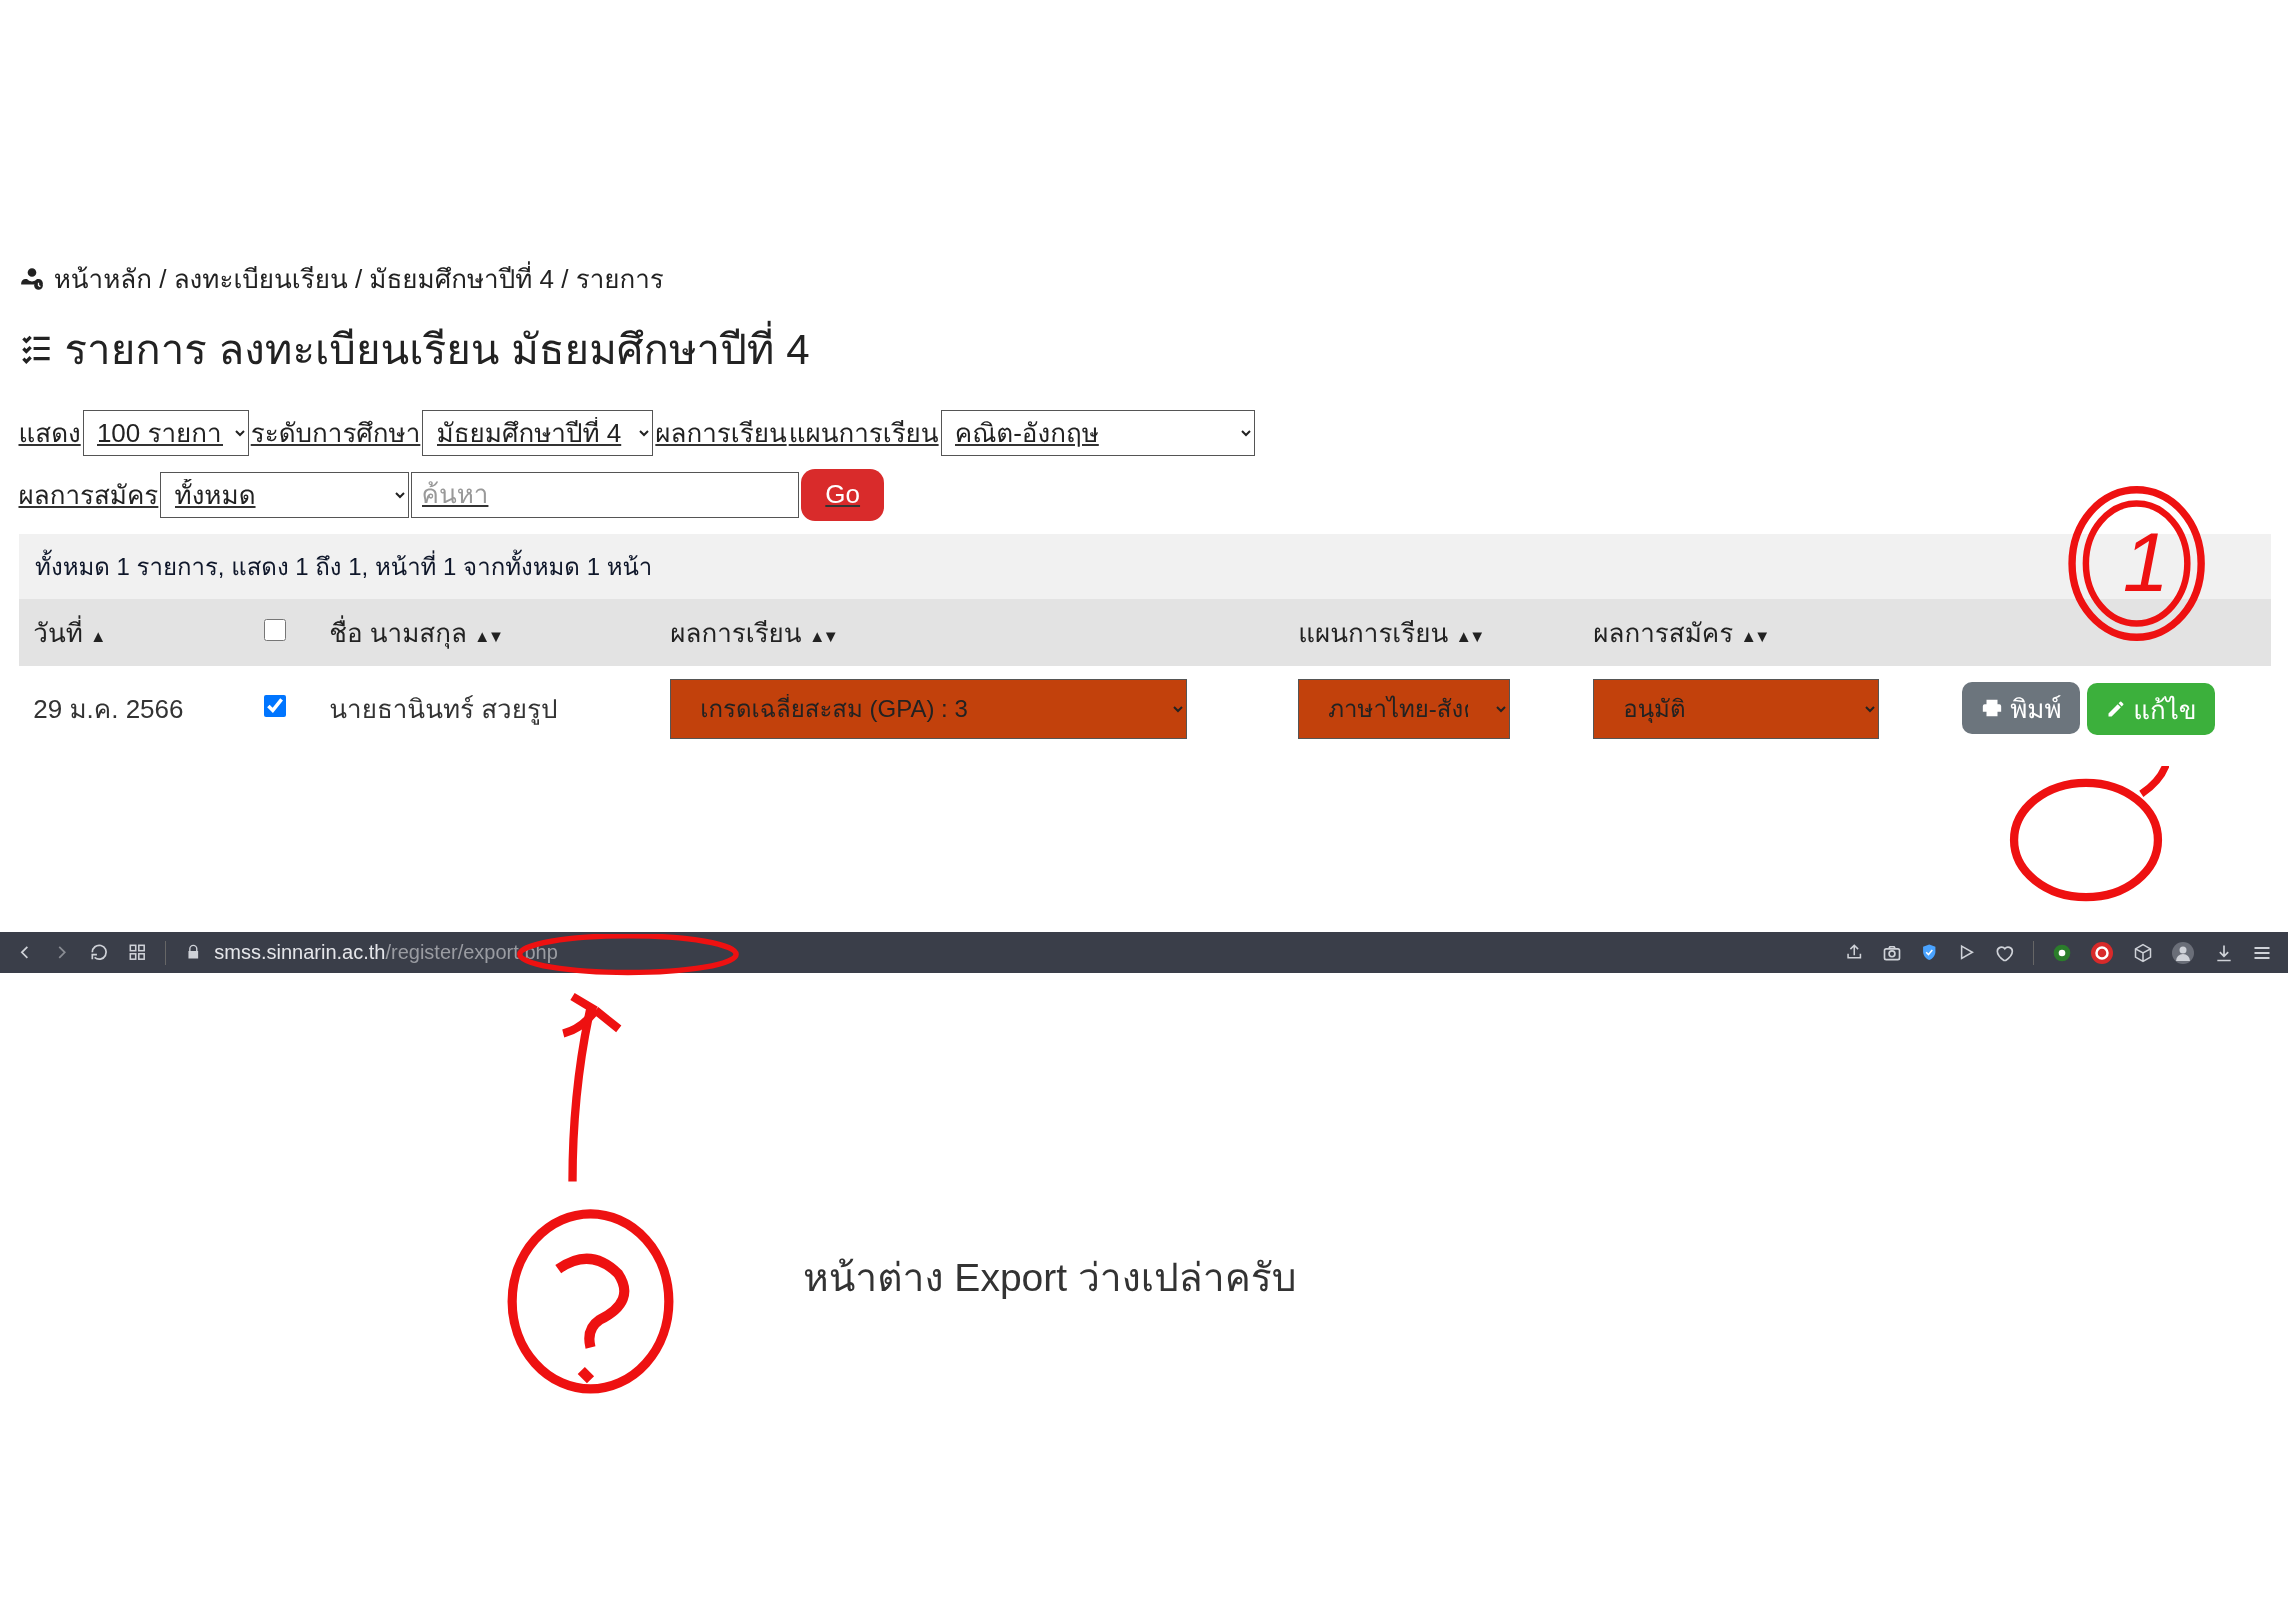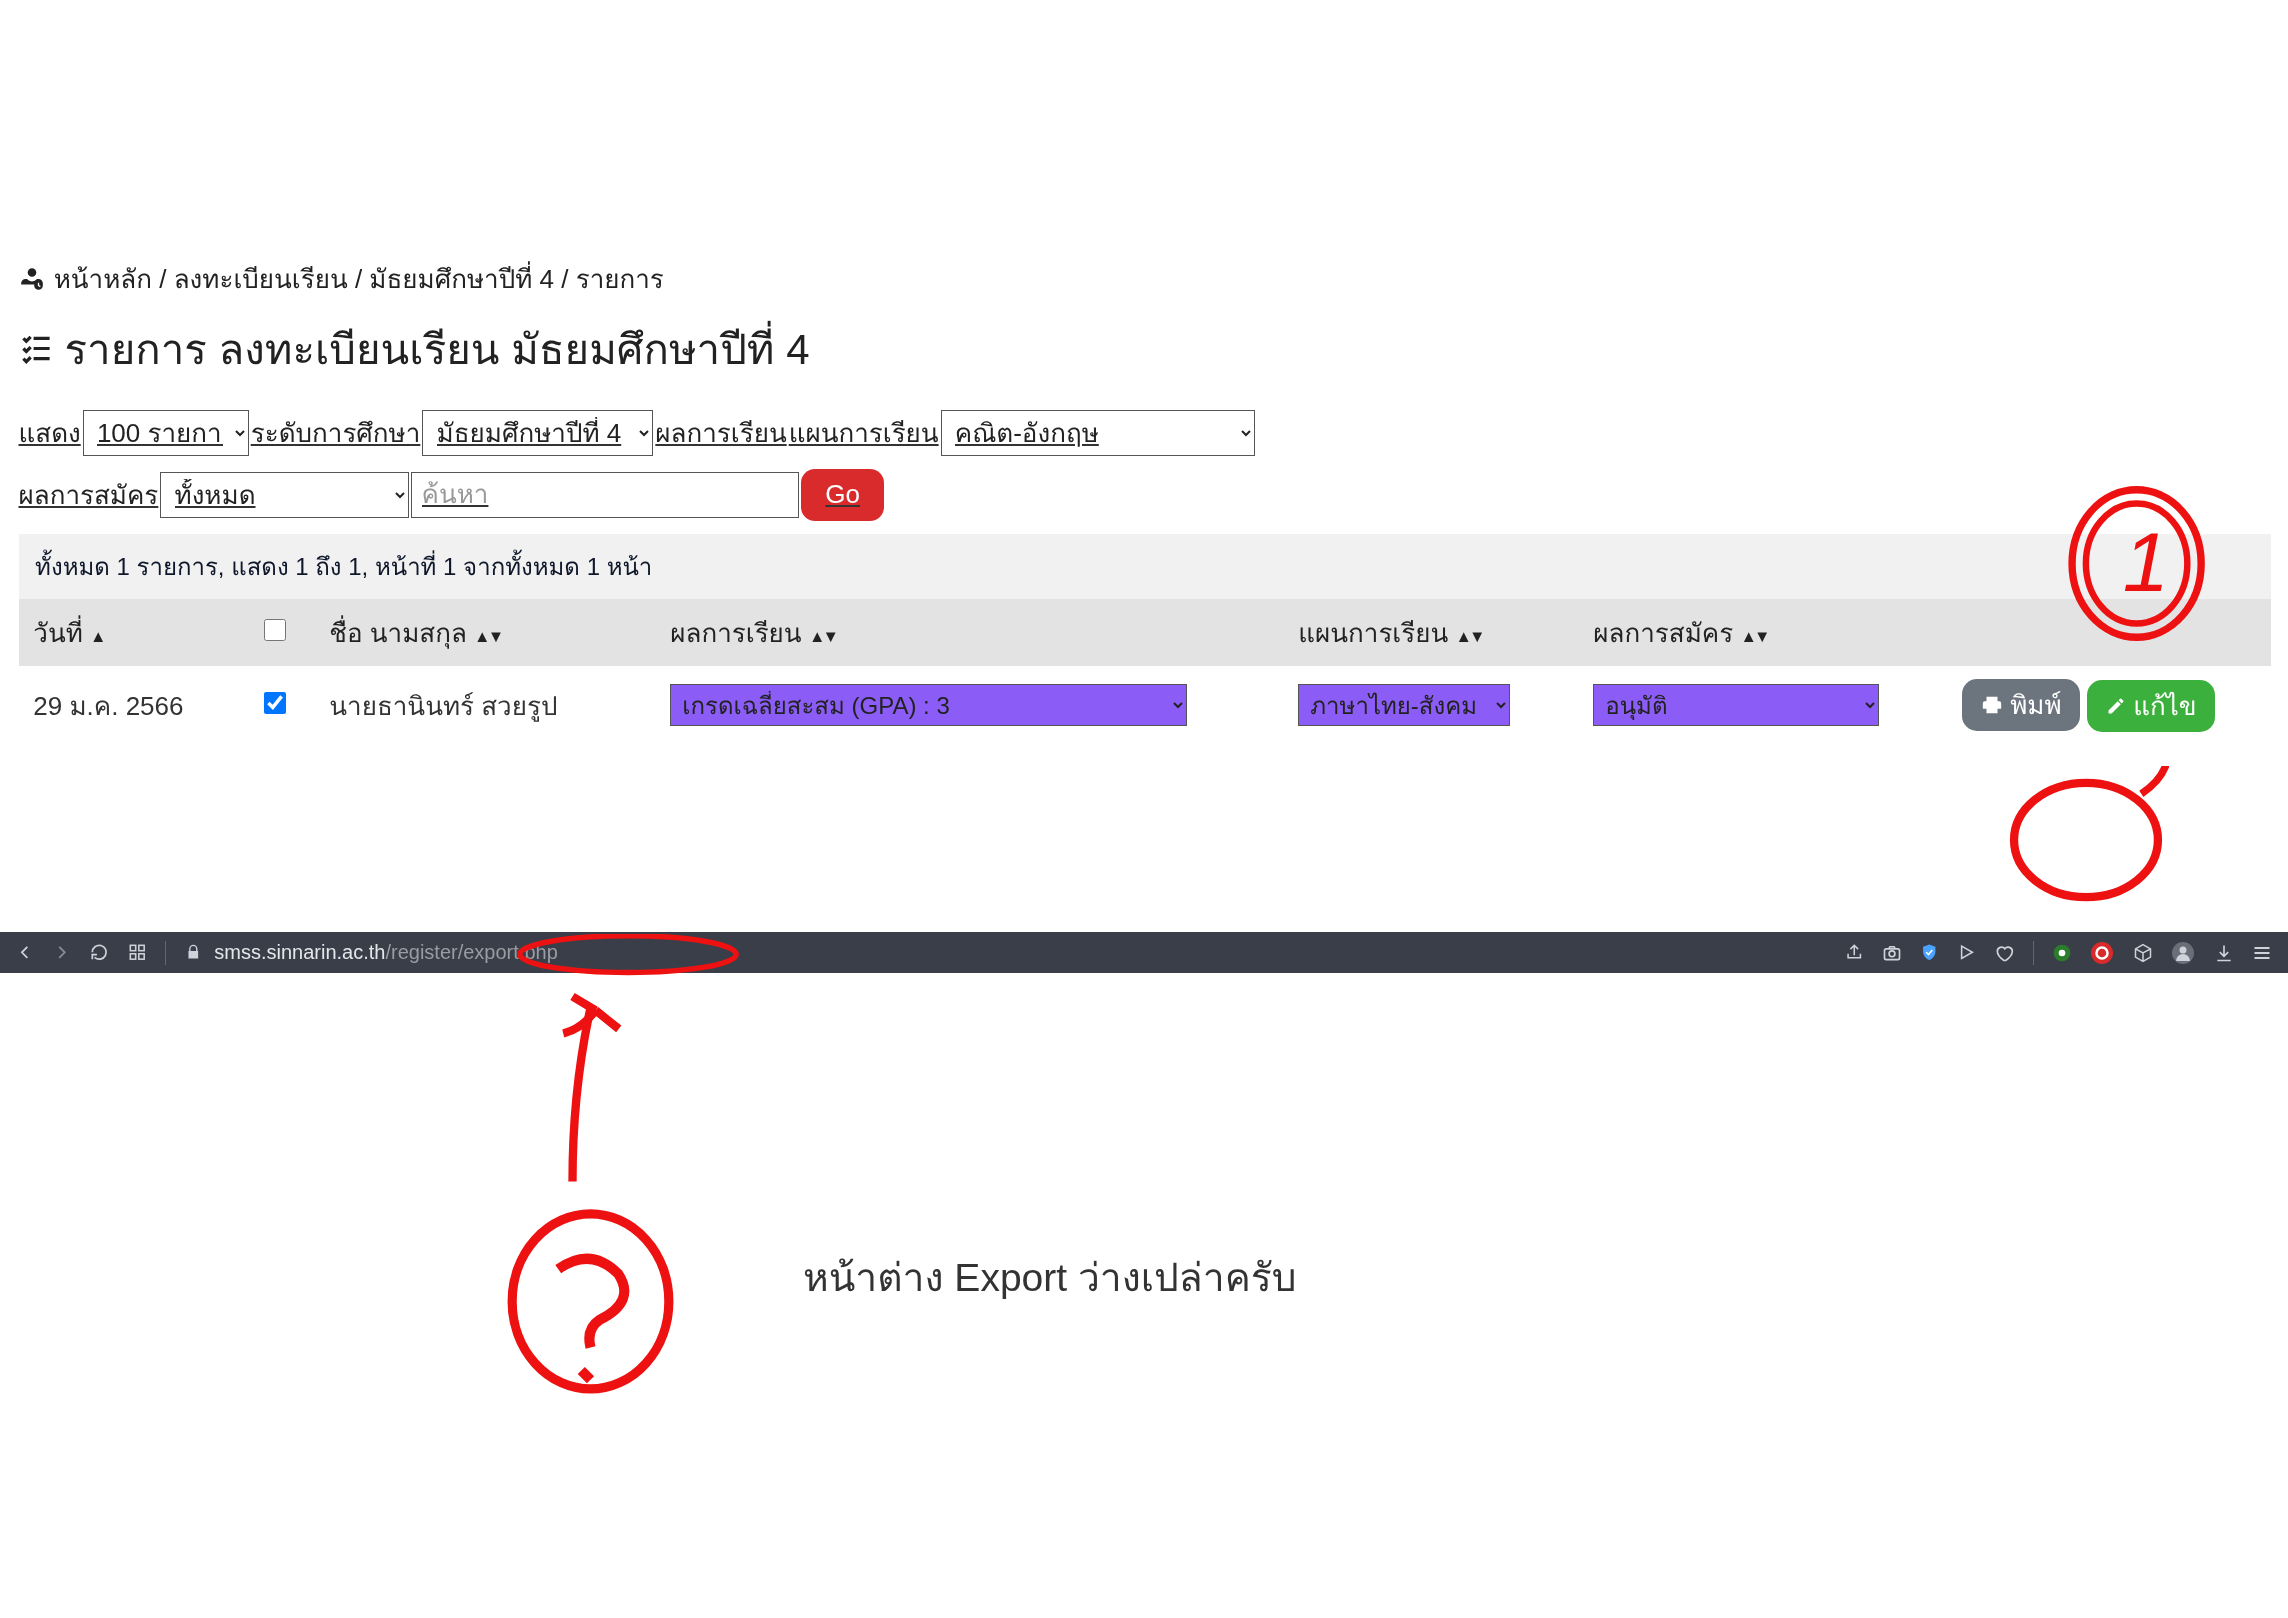--- a/index.html
+++ b/index.html
@@ -12,23 +12,23 @@
   .page-title .list-icon { width: 35px; height: 35px; }
   .filters { display: flex; flex-wrap: wrap; align-items: center; gap: 2px; margin-bottom: 13px; text-decoration: underline; }
   .filters label { font-size: 26px; color: #222; }
   .filters select, .filters input[type="text"] { height: 46px; padding: 0 9.2px; font-size: 26px; border: 0.9px solid #555; background: #fff; color: #222; }
   .filters input[type="text"]::placeholder { color: #999; }
   .go-btn { height: 52px; padding: 0 24px; background: #d92b2b; color: #fff; border: none; border-radius: 14px; font-size: 26px; cursor: pointer; }
   .table-info-bar { background: #f1f1f1; padding: 13px 16.6px; margin-top: 13px; font-size: 24px; color: #0f172a; }
   .table { width: 100%; border-collapse: collapse; }
   .table thead th { background: #e3e3e3; text-align: left; padding: 13px 14.8px; font-weight: 400; font-size: 26px; color: #222; }
   .table tbody td { padding: 13px 14.8px; vertical-align: middle; font-size: 26px; }
-  .table select { height: 42px; padding: 0 7px; font-size: 24px; border: 0.9px solid #555; background: #8b5cf6; color: #222; }
+  .table select { height: 60px; padding: 0 25px; font-size: 24px; border: 0.9px solid #555; background: #c2410c; color: #222; }
   .chk { width: 22px; height: 22px; }
-  .btn { display: inline-flex; align-items: center; gap: 7.4px; height: 52px; padding: 0 18.5px; border: none; border-radius: 15px; font-size: 26px; color: #fff; cursor: pointer; }
+  .btn { display: inline-flex; align-items: center; gap: 7.4px; height: 52px; padding: 0 18.5px; border: none; border-radius: 10px; font-size: 26px; color: #fff; cursor: pointer; }
   .btn-print { background: #6c757d; }
   .btn-edit { background: #3cb03c; }
   .browser-bar { position: absolute; top: 932px; left: 0; width: 2289px; height: 41px; background: #3a3e49; display: flex; align-items: center; padding: 0 16.6px; gap: 18.5px; color: #cfd2d8; font-size: 20px; }
   .browser-bar .nav-icons { display: flex; align-items: center; gap: 20px; }
   .browser-bar .addr { display: flex; align-items: center; gap: 13px; flex: 1; }
   .browser-bar .addr .domain { color: #e5e6ea; }
   .browser-bar .right-icons { display: flex; align-items: center; gap: 18.5px; }
   .divider { width: 0.9px; height: 24px; background: #666; display: inline-block; }
   .bottom-note { position: absolute; top: 1246px; left: 803px; font-size: 39px; color: #333; font-weight: 400; }
   svg { display: block; }

